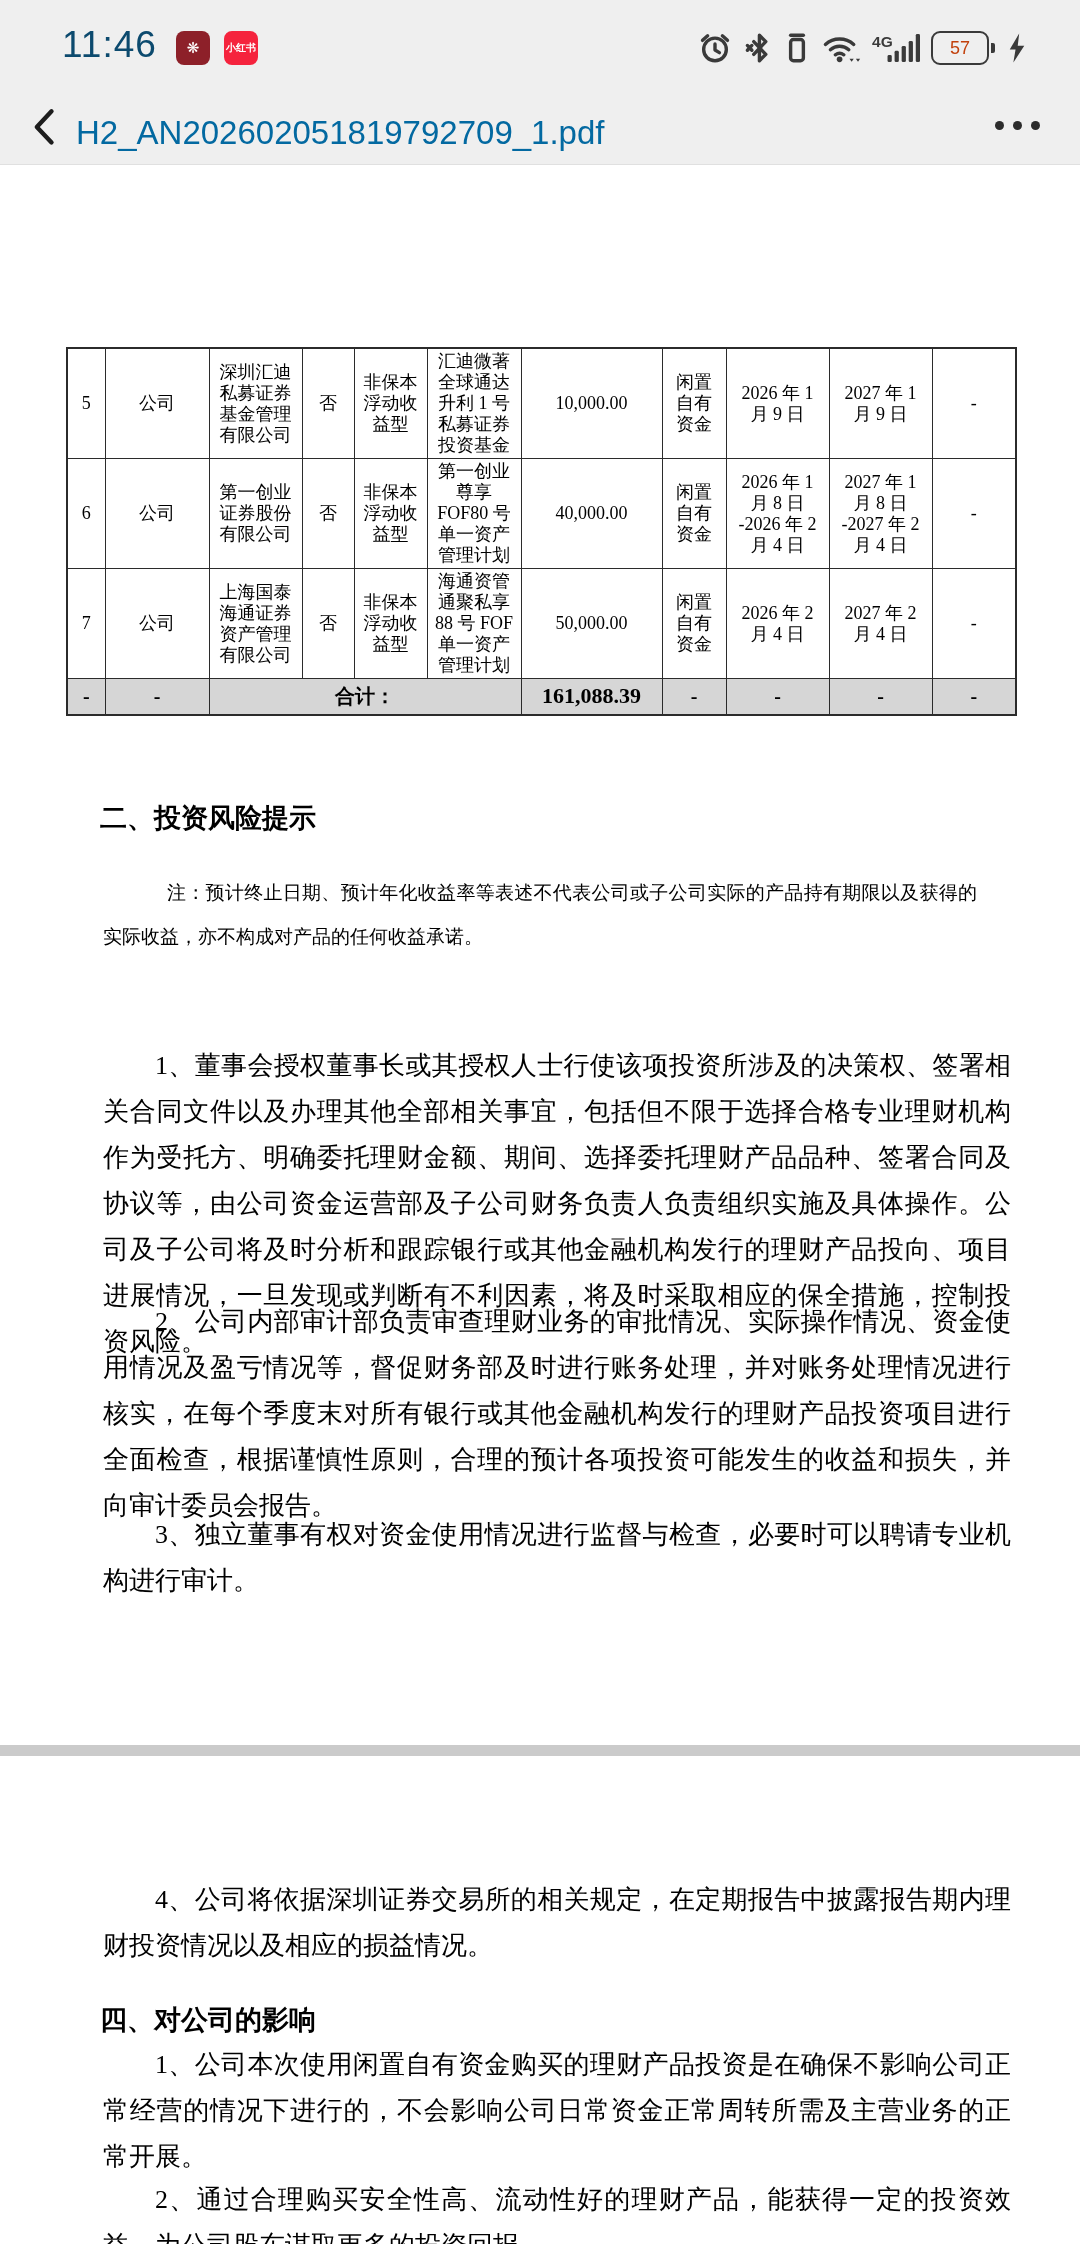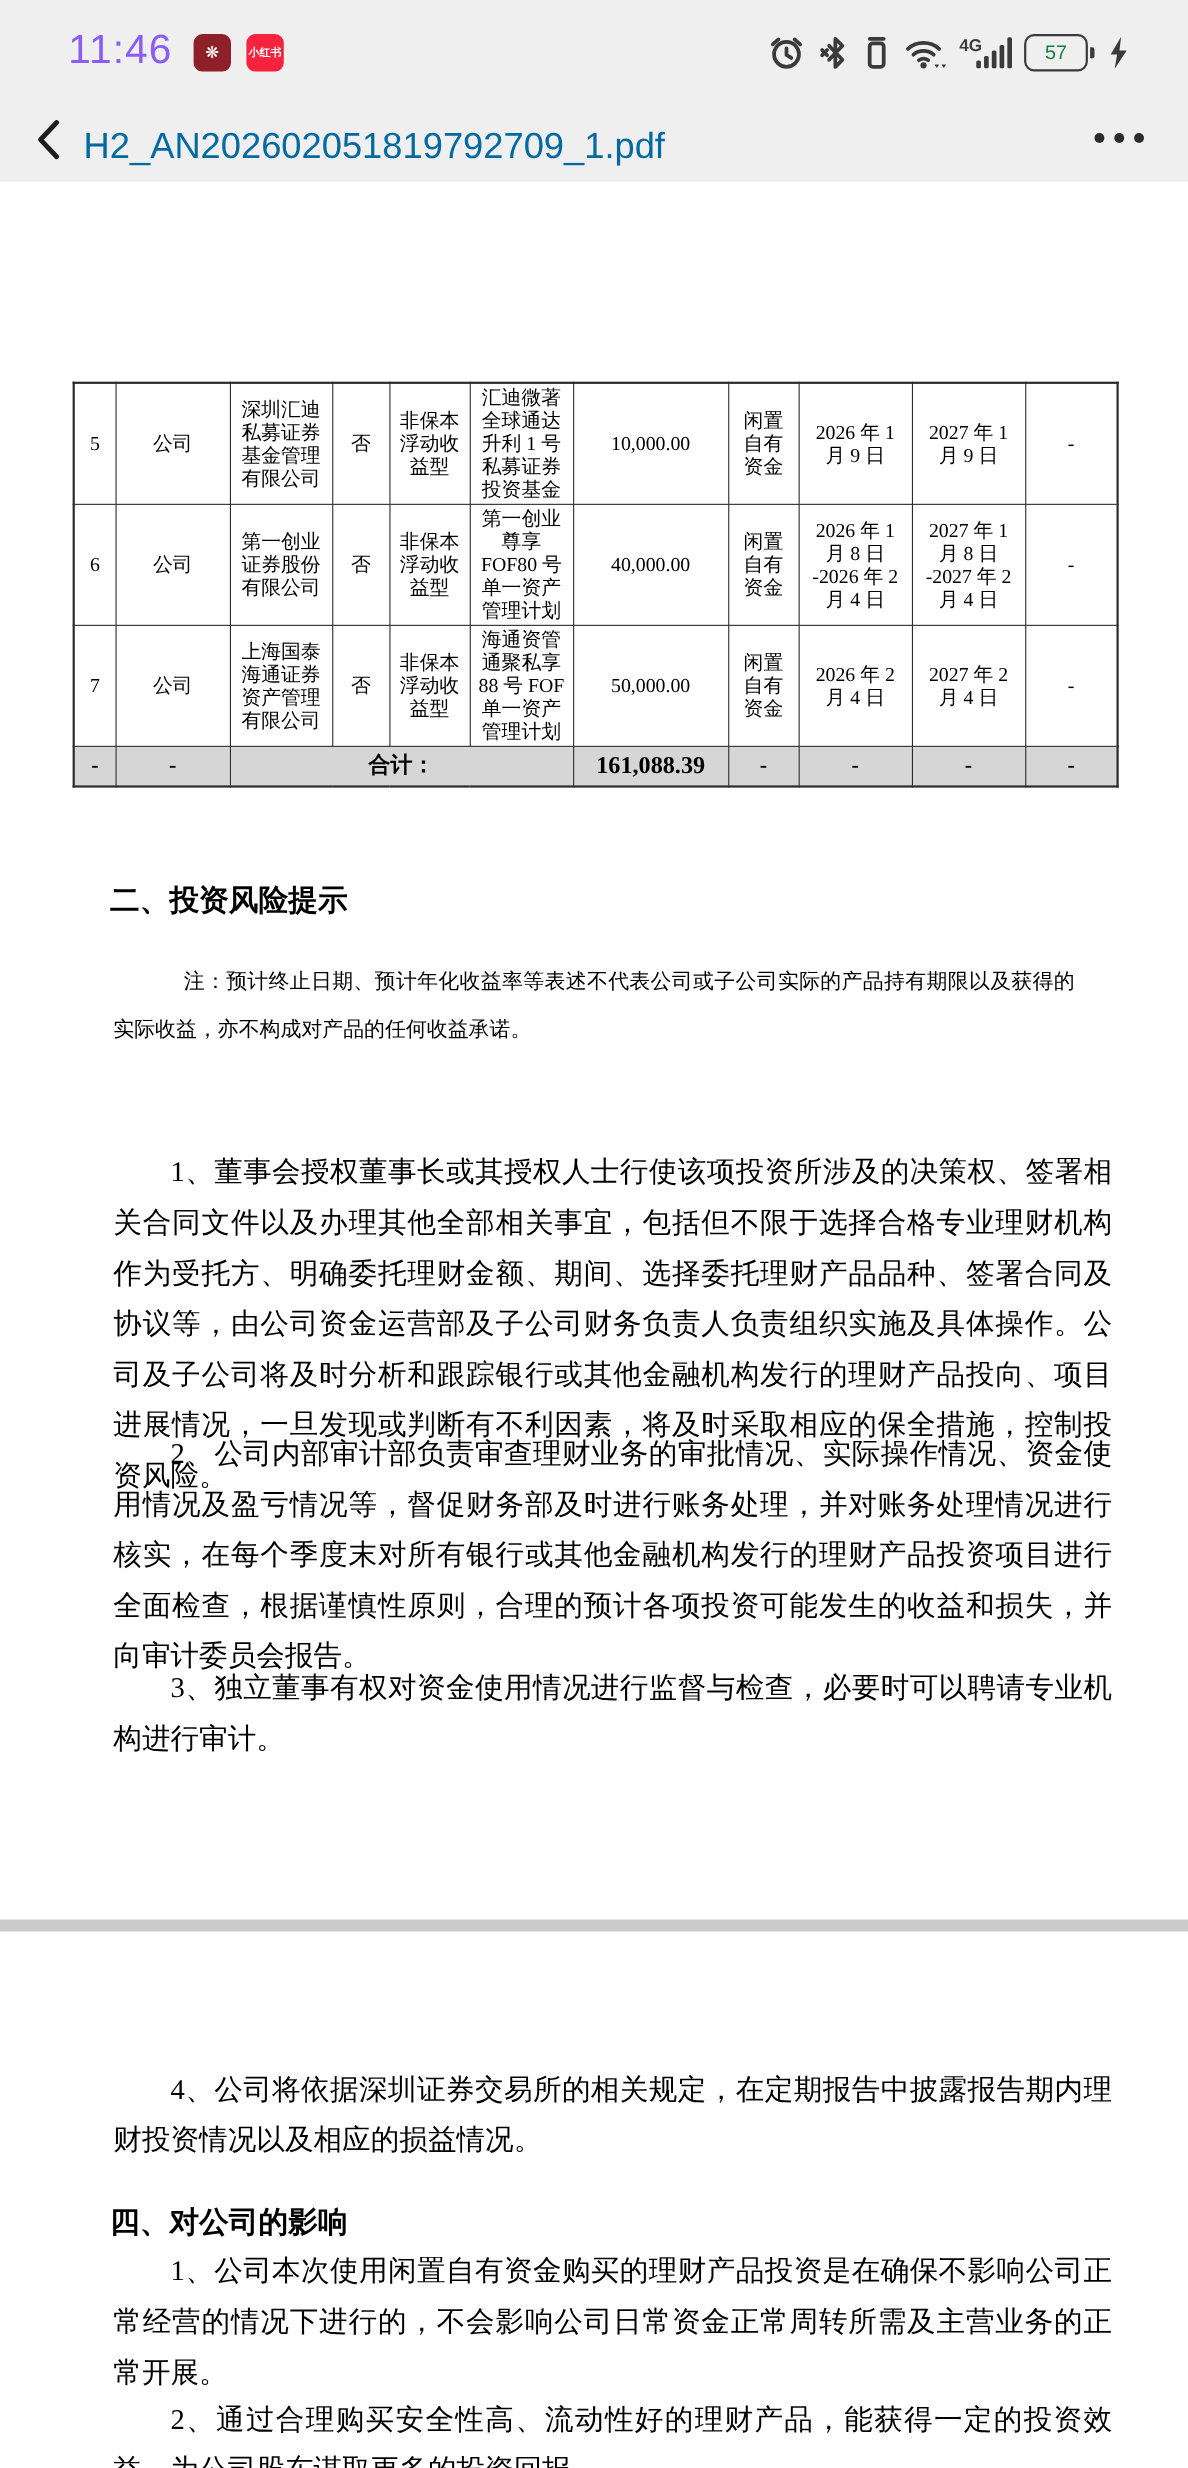--- a/index.html
+++ b/index.html
@@ -3,32 +3,32 @@
 <meta charset="utf-8">
 <style>
   html,body{margin:0;padding:0;background:#ffffff;}
   .screen{position:relative;width:1080px;height:2244px;overflow:hidden;background:#ffffff;
           font-family:"Liberation Serif","DejaVu Serif",serif;color:#111;}
   
   .chrome{position:absolute;left:0;top:0;width:1080px;height:165px;background:#efefef;
           border-bottom:1px solid #e0e0e0;box-sizing:border-box;}
   .statusbar{position:absolute;left:0;top:0;width:1080px;height:90px;}
   .time{position:absolute;left:62px;top:24px;font-family:"Liberation Sans",sans-serif;
-        font-size:37px;color:#8b5cf6;letter-spacing:1px;}
+        font-size:37px;color:#0c4a6e;letter-spacing:1px;}
   .appicon{position:absolute;top:31px;width:34px;height:34px;border-radius:8px;
            display:flex;align-items:center;justify-content:center;}
   .appicon.hw{left:176px;background:#8d2029;color:#fff;font-size:15px;}
   .appicon.xhs{left:224px;background:#f5233d;color:#fff;
                font-family:Liberation Mono, monospace;font-size:10px;font-weight:bold;}
   .sicons{position:absolute;right:52px;top:26px;height:44px;display:flex;align-items:center;gap:11px;}
   .sicons svg{display:block;}
   .batt{display:flex;align-items:center;}
   .battbody{width:54px;height:30px;border:2.5px solid #3a3a3a;border-radius:9px;
             display:flex;align-items:center;justify-content:center;
-            font-family:"Liberation Sans",sans-serif;font-size:18px;color:#15803d;background:transparent;}
+            font-family:"Liberation Sans",sans-serif;font-size:18px;color:#c2410c;background:transparent;}
   .battnub{width:4px;height:10px;background:#3a3a3a;border-radius:0 2px 2px 0;margin-left:2px;}
   
   .titlebar{position:absolute;left:0;top:90px;width:1080px;height:75px;}
   .backbtn{position:absolute;left:24px;top:14px;width:44px;height:44px;}
   .doctitle{position:absolute;left:76px;top:24px;width:820px;font-family:"Liberation Sans",sans-serif;
             font-size:33px;color:#0369a1;white-space:nowrap;overflow:hidden;}
   .morebtn{position:absolute;right:40px;top:20px;width:66px;height:30px;display:flex;
            align-items:center;justify-content:flex-end;gap:9px;}
   .morebtn i{width:9px;height:9px;border-radius:50%;background:#2c2c2c;display:block;}
   

